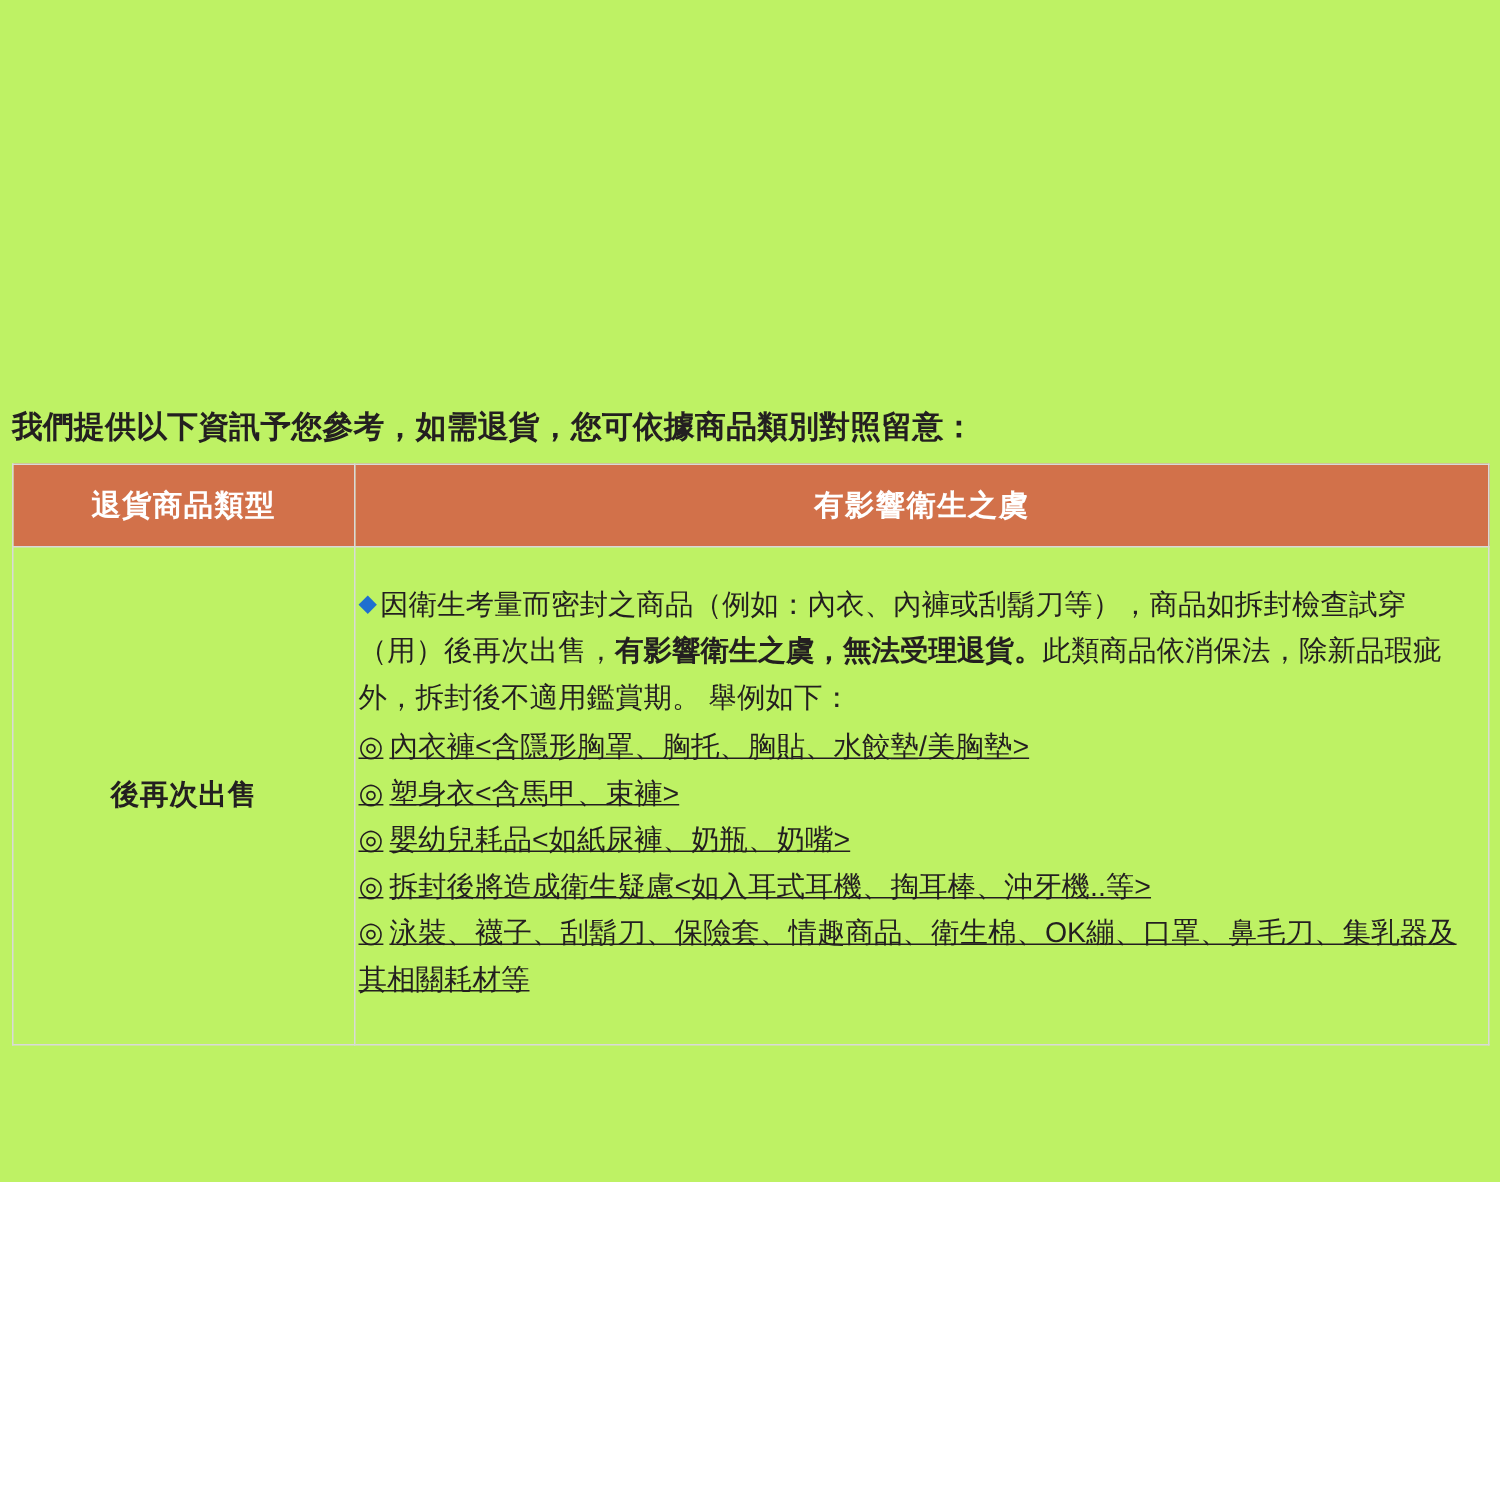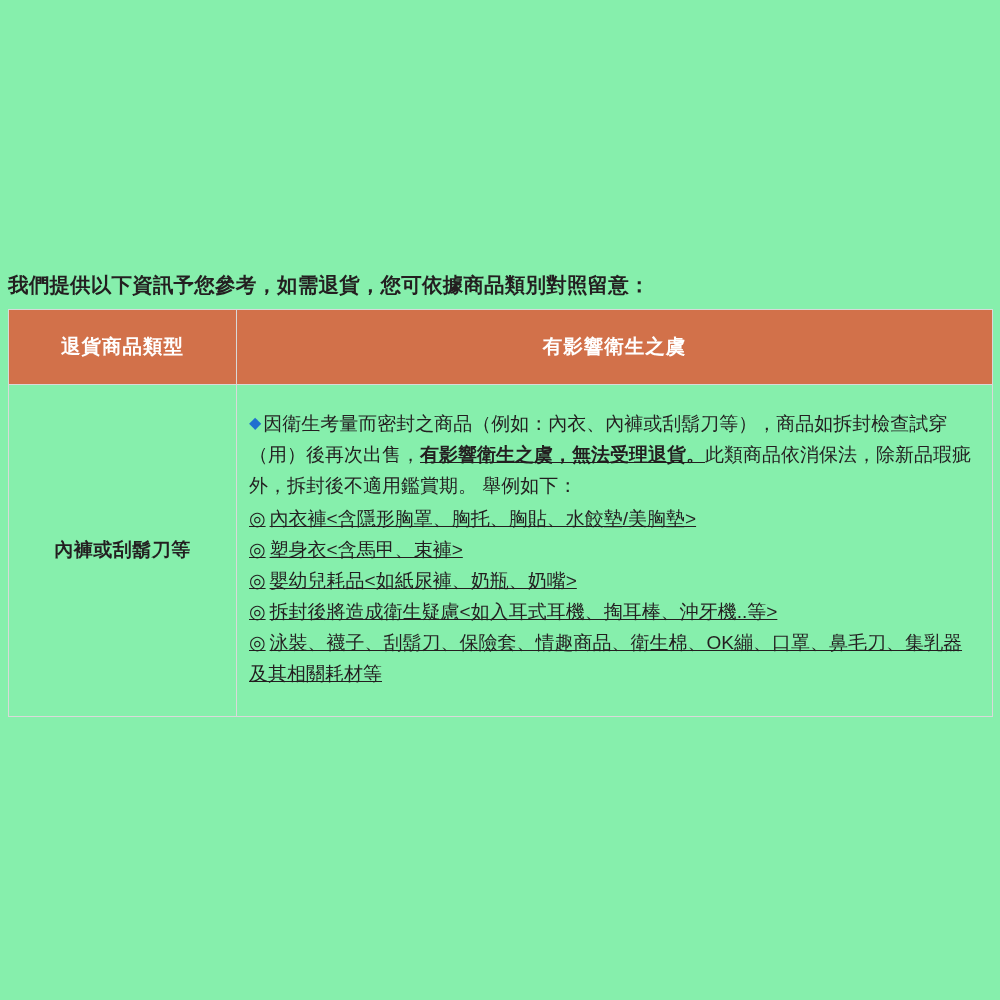--- a/index.html
+++ b/index.html
@@ -7,22 +7,22 @@
     padding: 0;
     width: 1000px;
     height: 1000px;
     background: #ffffff;
     font-family: "Liberation Sans", sans-serif;
   }
 
   .page {
     position: relative;
     width: 1000px;
-    height: 1000px;
-    background: #86efac;
+    height: 788px;
+    background: #bef264;
     overflow: hidden;
   }
 
   .content {
     position: absolute;
     left: 8px;
     top: 272px;
     width: 984px;
   }
 
@@ -38,21 +38,21 @@
   table.return-table {
     border-collapse: collapse;
     width: 984px;
     table-layout: fixed;
   }
 
   table.return-table th,
   table.return-table td {
     border: 1px solid #d9d9d9;
     vertical-align: middle;
-    padding: 12px;
+    padding: 2px;
   }
 
   thead th {
     background: #d2714a;
     color: #ffffff;
     font-size: 19.5px;
     font-weight: bold;
     height: 50px;
     letter-spacing: 1px;
     border: 1px solid #d2714a;
@@ -84,21 +84,20 @@
 
   .diamond {
     color: #1f6fd0;
     font-size: 16px;
     vertical-align: 2px;
     margin-right: 2px;
   }
 
   .strong {
     font-weight: bold;
-    text-decoration: underline;
   }
 
   .bullet-line {
     margin: 0;
     white-space: normal;
     text-decoration: underline;
   }
 
   .bullet-mark {
     margin-right: 4px;
@@ -129,21 +128,21 @@
         <col style="width:756px">
       </colgroup>
       <thead>
         <tr>
           <th class="col-type">退貨商品類型</th>
           <th class="col-note">有影響衛生之虞</th>
         </tr>
       </thead>
       <tbody>
         <tr class="row-main">
-          <td class="cell-type">內褲或刮鬍刀等</td>
+          <td class="cell-type">後再次出售</td>
           <td class="cell-note">
 
             <p class="para"><span class="diamond">◆</span><span>因衛生考量而密封之商品（例如：內衣、內褲或刮鬍刀等），商品如拆封檢查試穿（用）後再次出售，</span><span class="strong">有影響衛生之虞，無法受理退貨。</span><span>此類商品依消保法，除新品瑕疵外，拆封後不適用鑑賞期。 舉例如下：</span></p>
 
             <p class="bullet-line"><span class="bullet-mark">◎</span><span>內衣褲&lt;含隱形胸罩、胸托、胸貼、水餃墊/美胸墊&gt;</span></p>
 
             <p class="bullet-line"><span class="bullet-mark">◎</span><span>塑身衣&lt;含馬甲、束褲&gt;</span></p>
 
             <p class="bullet-line"><span class="bullet-mark">◎</span><span>嬰幼兒耗品&lt;如紙尿褲、奶瓶、奶嘴&gt;</span></p>
 

